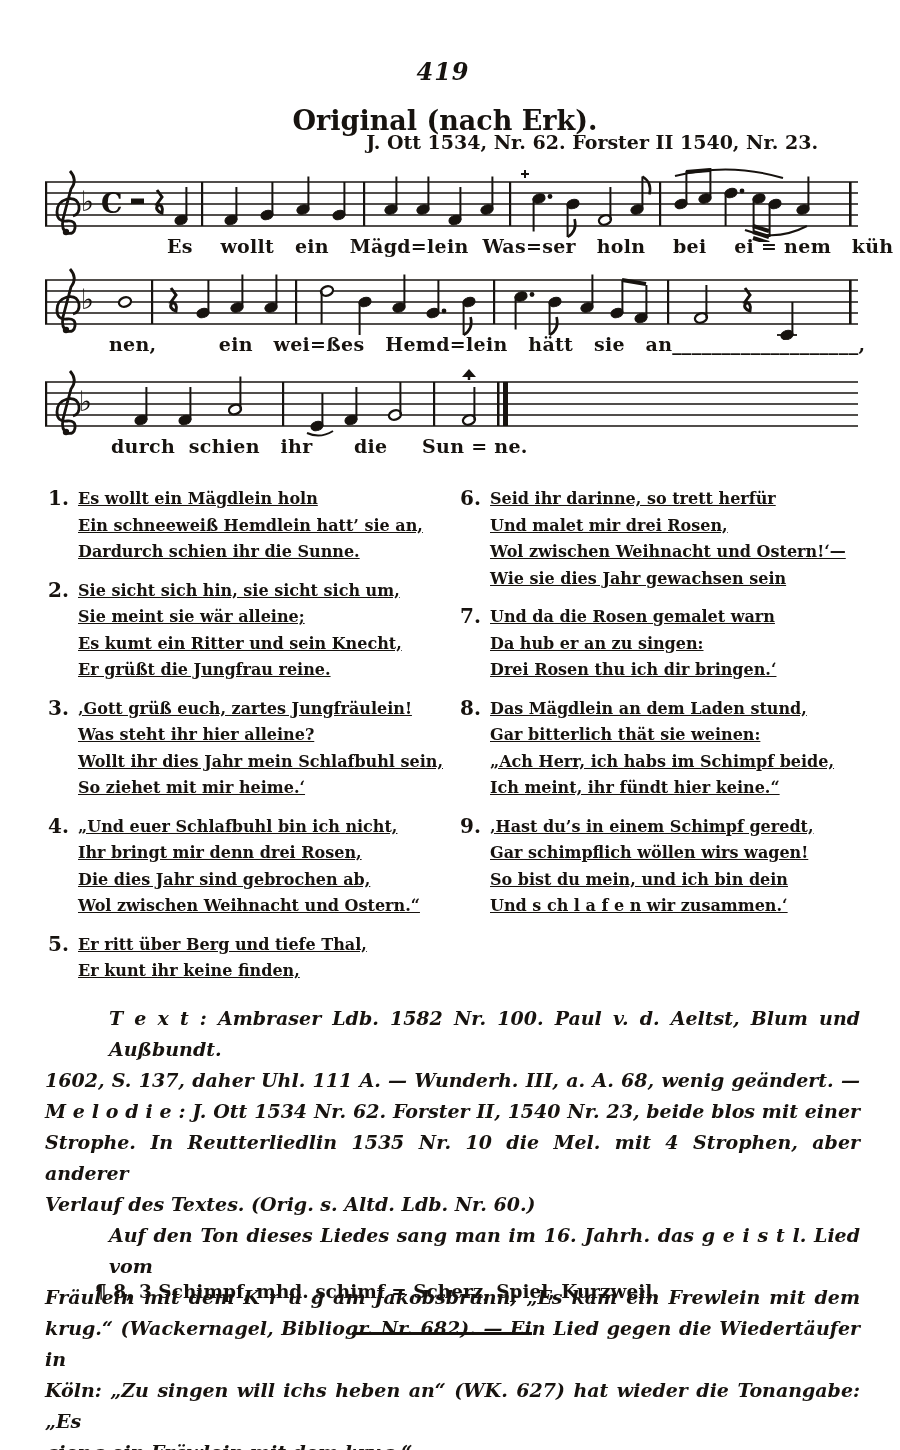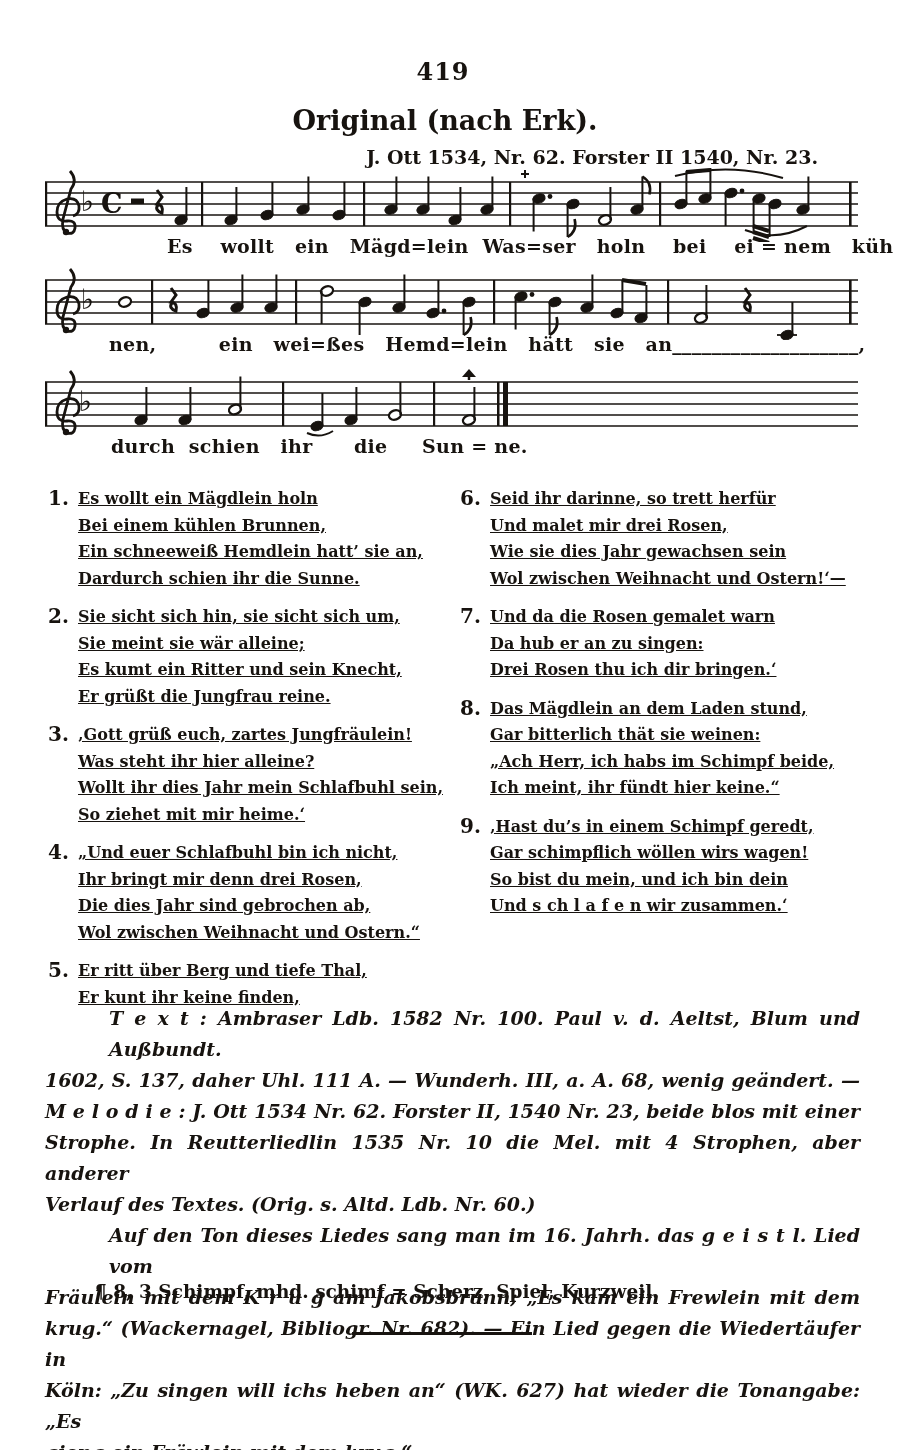--- a/index.html
+++ b/index.html
@@ -2,23 +2,23 @@
 <html><head>
 <meta charset="utf-8">
 <style>
   html,body{margin:0;padding:0;}
   body{
     width:900px;height:1450px;position:relative;overflow:hidden;
     background:#ffffff;color:#17130f;
     font-family:"DejaVu Serif","Liberation Serif",serif;font-weight:700;
   }
   .abs{position:absolute;}
-  .page-number{top:57px;left:0;width:886px;text-align:center;font-size:24px;letter-spacing:1px;}
+  .page-number{top:57px;left:0;width:886px;text-align:center;font-size:24px;letter-spacing:1px;font-style:italic;}
   .title{top:105px;left:0;width:890px;text-align:center;font-size:27px;}
-  .source-line{top:146px;left:0;width:818px;text-align:right;font-size:19px;}
+  .source-line{top:131px;left:0;width:818px;text-align:right;font-size:19px;}
   .staff-block{left:45px;width:815px;}
   .staff-block svg{display:block;}
   .lyrics{white-space:pre;font-size:19px;margin-top:-7px;letter-spacing:0.3px;}
   .verses{top:486px;left:48px;width:815px;display:flex;gap:10px;}
   .vcol{width:402px;}
   .verse{display:flex;margin-bottom:12px;}
   .vnum{width:30px;flex:0 0 30px;font-size:20px;}
   .vlines{flex:1;}
   .vline{font-size:16px;line-height:26.5px;text-decoration:underline;}
   .notes{top:1003px;left:45px;width:815px;font-size:19px;line-height:31px;}
@@ -203,21 +203,20 @@
     </svg>
   <div class="lyrics" style="padding-left:66px;">durch  schien   ihr      die     Sun = ne.</div>
 </div>
 
 <div class="abs verses">
   <div class="vcol">
       <div class="verse">
         <div class="vnum">1.</div>
         <div class="vlines">
           <div class="vline">Es wollt ein Mägdlein holn</div>
-          <div class="vline">Bei einem kühlen Brunnen,</div>
           <div class="vline">Ein schneeweiß Hemdlein hatt’ sie an,</div>
           <div class="vline">Dardurch schien ihr die Sunne.</div>
         </div>
       </div>
       <div class="verse">
         <div class="vnum">2.</div>
         <div class="vlines">
           <div class="vline">Sie sicht sich hin, sie sicht sich um,</div>
           <div class="vline">Sie meint sie wär alleine;</div>
           <div class="vline">Es kumt ein Ritter und sein Knecht,</div>
@@ -249,22 +248,22 @@
           <div class="vline">Er kunt ihr keine finden,</div>
         </div>
       </div>
     </div>
   <div class="vcol">
       <div class="verse">
         <div class="vnum">6.</div>
         <div class="vlines">
           <div class="vline">Seid ihr darinne, so trett herfür</div>
           <div class="vline">Und malet mir drei Rosen,</div>
+          <div class="vline">Wol zwischen Weihnacht und Ostern!‘—</div>
           <div class="vline">Wie sie dies Jahr gewachsen sein</div>
-          <div class="vline">Wol zwischen Weihnacht und Ostern!‘—</div>
         </div>
       </div>
       <div class="verse">
         <div class="vnum">7.</div>
         <div class="vlines">
           <div class="vline">Und da die Rosen gemalet warn</div>
           <div class="vline">Da hub er an zu singen:</div>
           <div class="vline">Drei Rosen thu ich dir bringen.‘</div>
         </div>
       </div>

